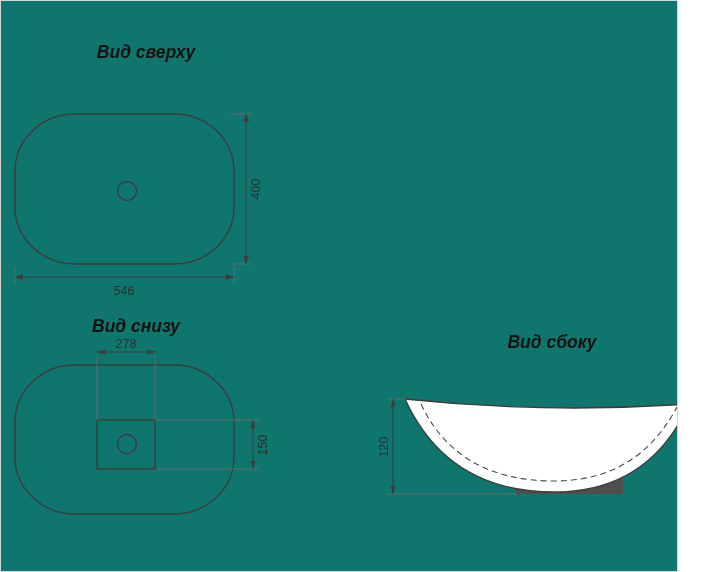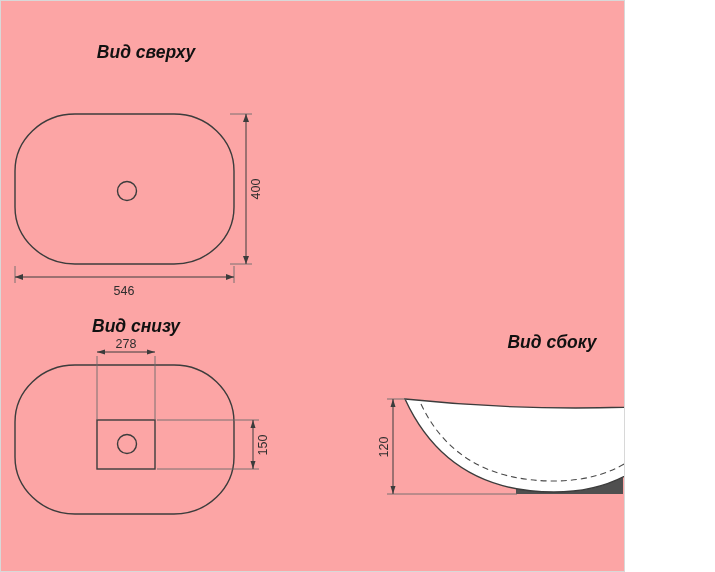--- a/index.html
+++ b/index.html
@@ -1,18 +1,18 @@
 <!DOCTYPE html>
 <html><head>
 <meta charset="utf-8">
 <style>
   html,body{margin:0;padding:0;background:#ffffff;}
   .canvas{
-    position:relative;width:625px;height:572px;box-sizing:border-box;
-    background:#fca5a5;border:1px solid #d8d8d8;overflow:hidden;
+    position:relative;width:678px;height:572px;box-sizing:border-box;
+    background:#0f766e;border:1px solid #d8d8d8;overflow:hidden;
     font-family:"Liberation Sans",sans-serif;
   }
   svg{display:block;}
   .view-title{
     font-family:"Liberation Sans",sans-serif;
     font-size:17.5px;font-weight:bold;font-style:italic;fill:#111111;
   }
   .dim-text{
     font-family:"Liberation Sans",sans-serif;
     font-size:12.5px;fill:#2e2e2e;

